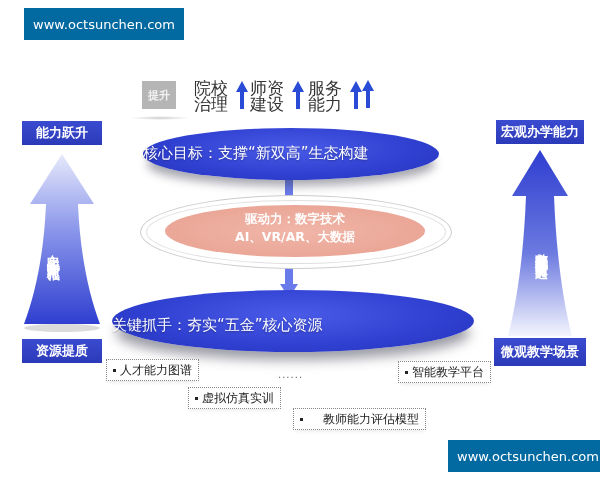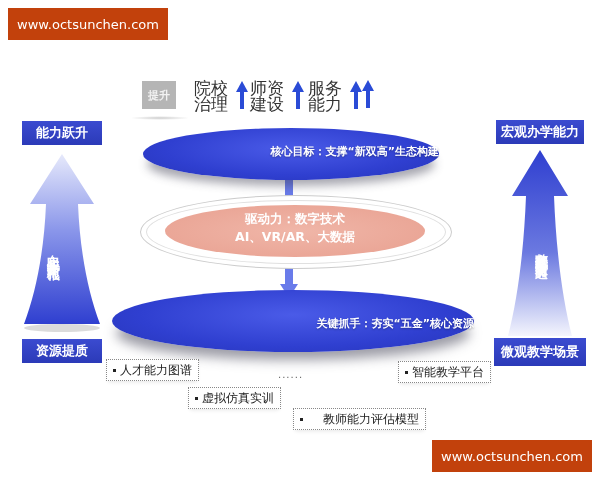--- a/index.html
+++ b/index.html
@@ -1,17 +1,17 @@
 <!DOCTYPE html>
 <html><head>
 <meta charset="utf-8">
 <style>
   html,body{margin:0;padding:0;}
   body{width:600px;height:480px;position:relative;background:#ffffff;overflow:hidden;font-family:"DejaVu Sans",sans-serif;}
-  .wm{position:absolute;background:#c2410c;color:#fff;font-size:13px;display:flex;align-items:center;justify-content:center;font-family:"DejaVu Sans",sans-serif;}
+  .wm{position:absolute;background:#0369a1;color:#fff;font-size:13px;display:flex;align-items:center;justify-content:center;font-family:"DejaVu Sans",sans-serif;margin-left:16px;}
   .wm1{left:8px;top:8px;width:160px;height:32px;}
   .wm2{left:432px;top:440px;width:160px;height:32px;}
 
   .tag-up{position:absolute;left:142px;top:81px;width:34px;height:28px;background:#b5b5b5;color:#f2f2f2;font-size:11px;font-weight:bold;display:flex;align-items:center;justify-content:center;}
   .upitem{position:absolute;top:80px;display:flex;align-items:center;gap:8px;}
   .upitem .txt{font-size:17px;line-height:16px;color:#333;}
   .uparrow{width:12px;height:30px;position:relative;}
   .uparrow:before{content:"";position:absolute;left:0;top:0;border-left:6px solid transparent;border-right:6px solid transparent;border-bottom:11px solid #2a4bd6;}
   .uparrow:after{content:"";position:absolute;left:4px;top:10px;width:4px;height:18px;background:#2a4bd6;}
   .shadowline{position:absolute;left:130px;top:116px;width:60px;height:4px;border-radius:50%;background:radial-gradient(#999,transparent 70%);opacity:.5;}
@@ -19,21 +19,21 @@
   .side-label{position:absolute;background:linear-gradient(180deg,#3b4bd0,#2b3ab8);color:#fff;font-size:13px;font-weight:bold;display:flex;align-items:center;justify-content:center;}
   .bigarrow{position:absolute;}
   .vtext{position:absolute;color:#fff;font-size:13px;font-weight:bold;writing-mode:vertical-rl;letter-spacing:1px;text-align:center;}
 
   .ell{position:absolute;border-radius:50%;}
   .ell-top{left:143px;top:128px;width:296px;height:52px;background:radial-gradient(ellipse at 50% 40%,#4a5be8 0%,#2f3fd0 60%,#2634b8 100%);box-shadow:0 10px 10px -4px rgba(60,60,80,.45);}
   .ell-bot{left:112px;top:290px;width:362px;height:62px;background:radial-gradient(ellipse at 50% 40%,#4a5be8 0%,#2f3fd0 60%,#2634b8 100%);box-shadow:0 12px 12px -4px rgba(60,60,80,.5);}
   .ell-ring{left:140px;top:195px;width:310px;height:72px;border:1.5px solid #ccc;background:#fff;}
   .ell-ring2{left:146px;top:200px;width:298px;height:62px;border:1px solid #e0e0e0;}
   .ell-mid{left:165px;top:205px;width:260px;height:52px;background:radial-gradient(ellipse,#f0b6a8 0%,#e8a090 100%);}
-  .ell-text{position:absolute;color:#fff;font-size:11px;font-weight:bold;text-align:right;white-space:nowrap;text-shadow:0 1px 2px rgba(0,0,0,.3);}
+  .ell-text{position:absolute;color:#fff;font-size:15px;font-weight:normal;text-align:left;white-space:nowrap;text-shadow:0 1px 2px rgba(0,0,0,.3);}
   .mid-text{position:absolute;left:165px;top:210px;width:260px;color:#fff;font-size:12.5px;font-weight:bold;text-align:center;line-height:18px;}
 
   .varrow{position:absolute;left:280px;width:18px;}
   .res{position:absolute;border:1px dotted #888;font-size:12px;color:#222;display:flex;align-items:center;gap:4px;padding:0 6px;background:#fff;box-shadow:0 3px 4px -2px rgba(0,0,0,.1);}
   .res .dot{width:3px;height:3px;background:#222;display:inline-block;}
   .dots{position:absolute;left:278px;top:369px;font-size:10px;color:#666;letter-spacing:1px;}
 </style>
 </head>
 <body>
 

